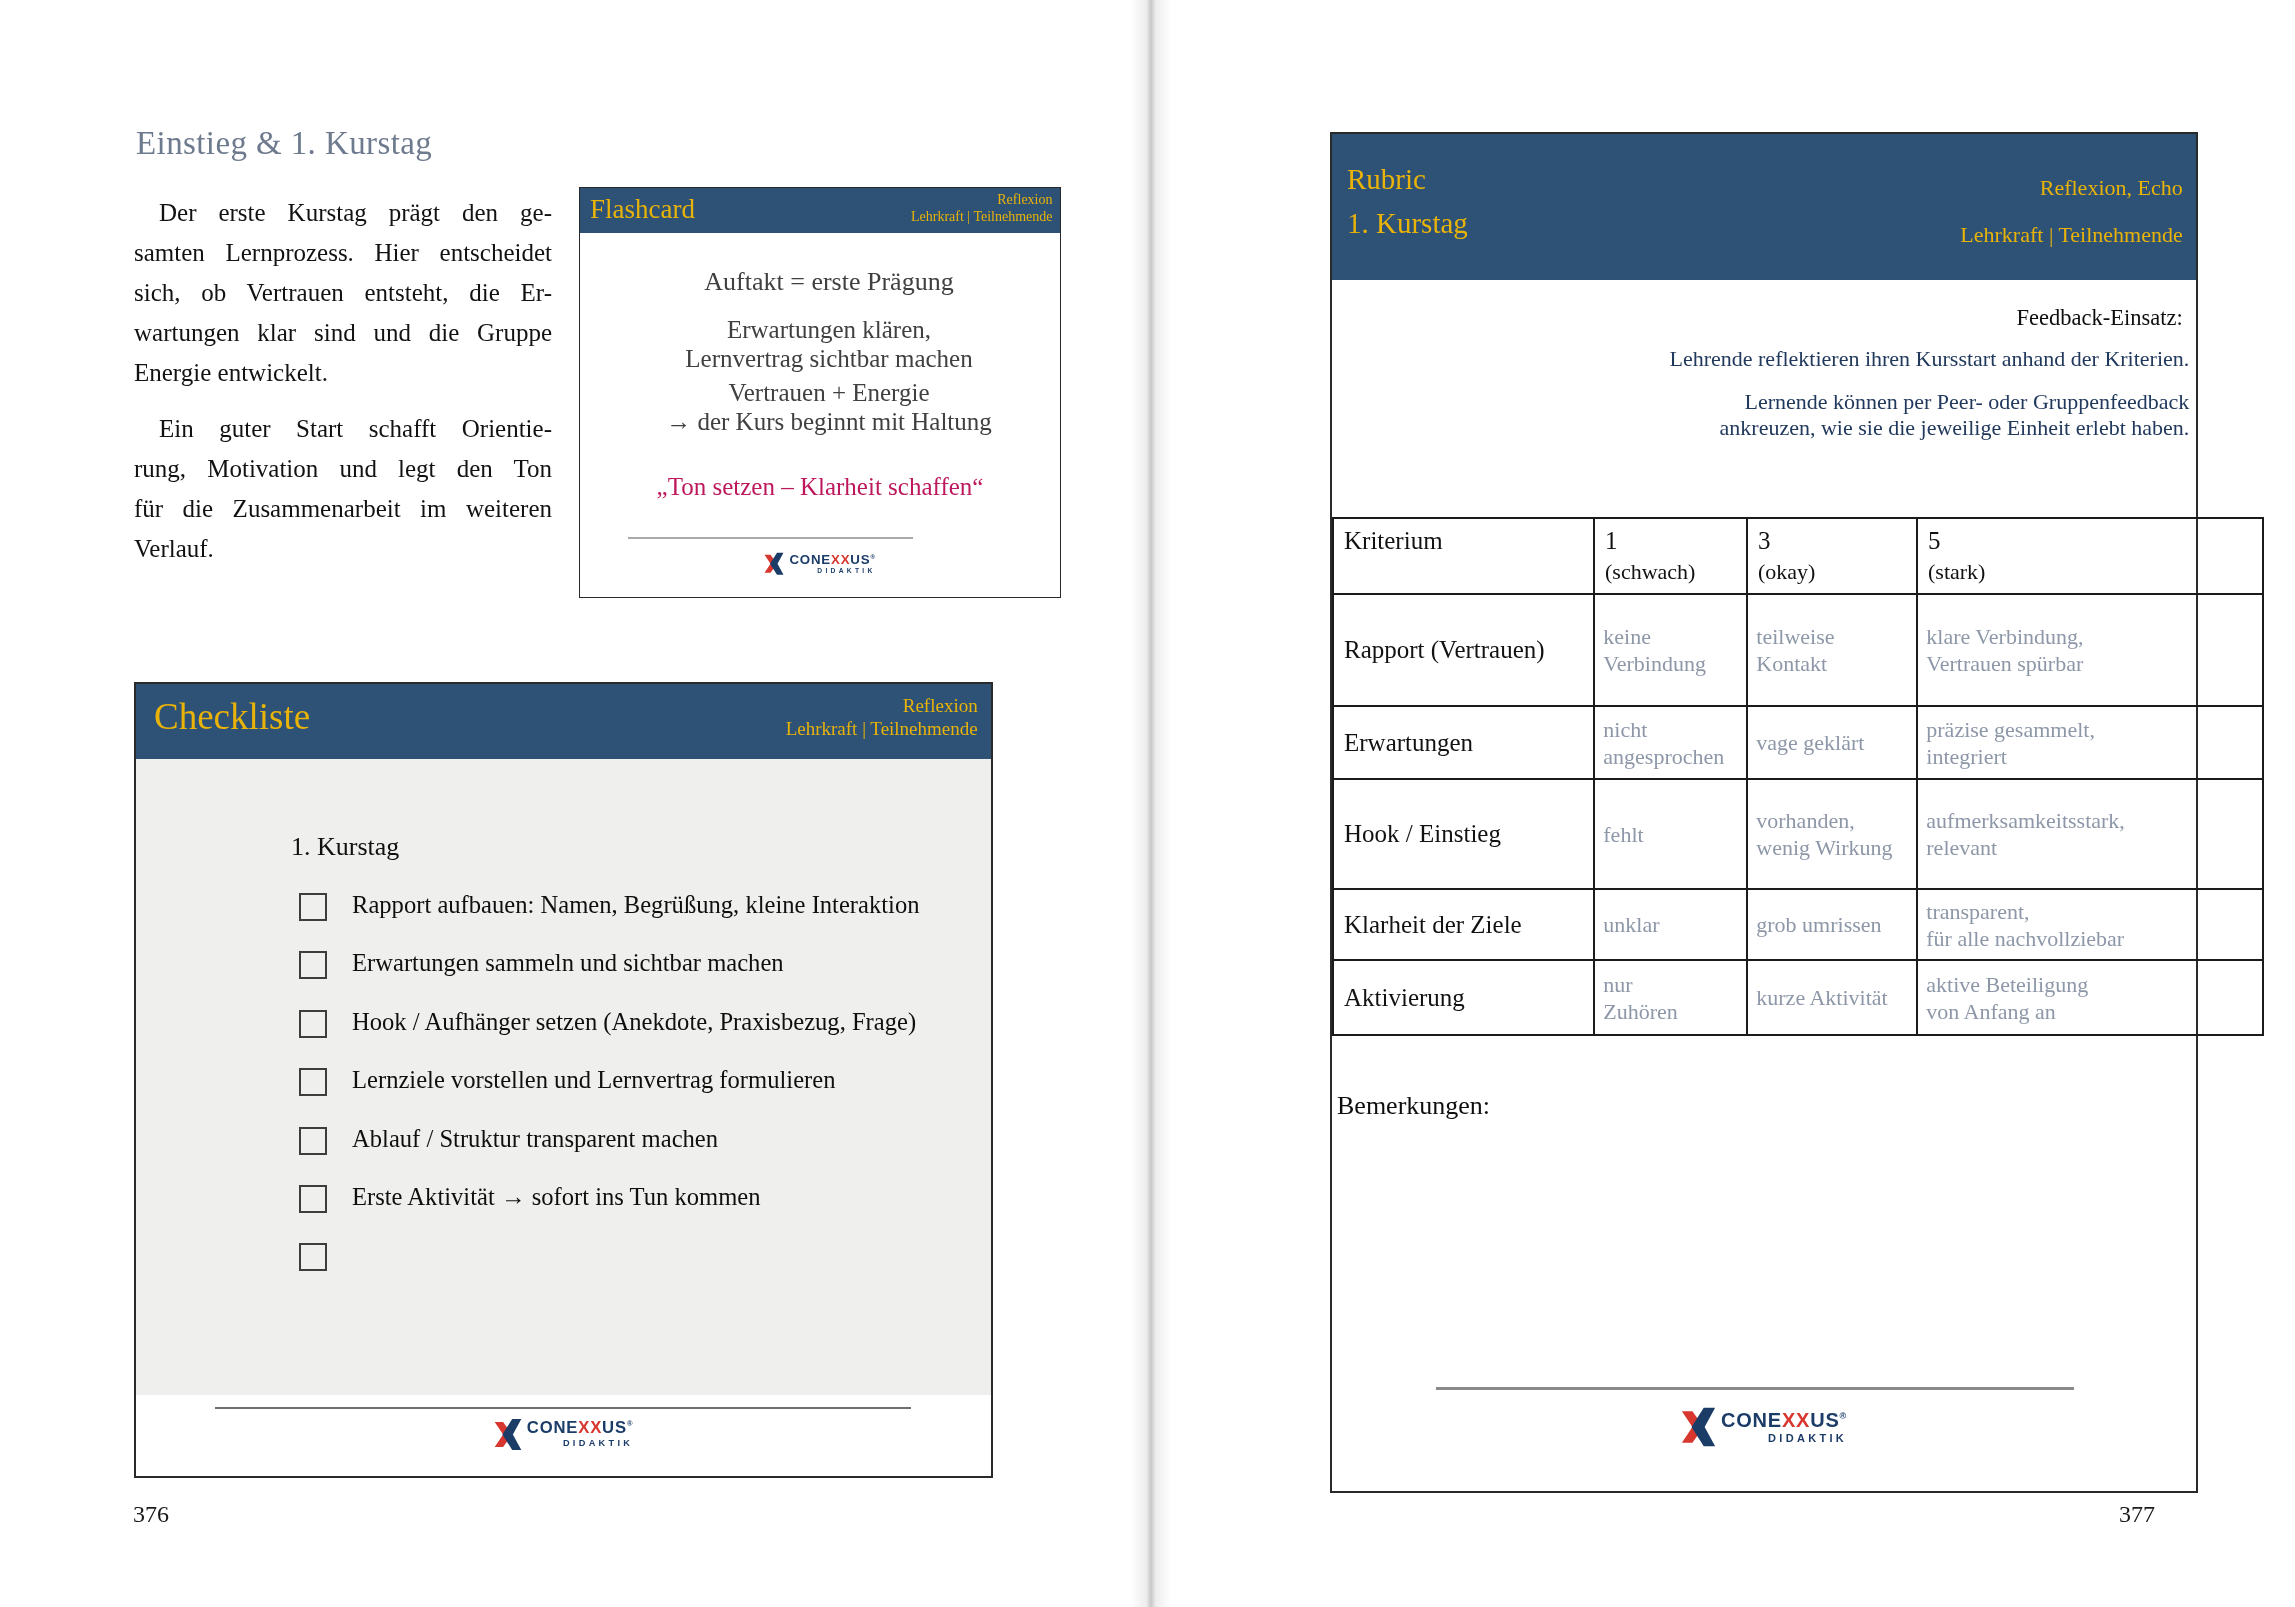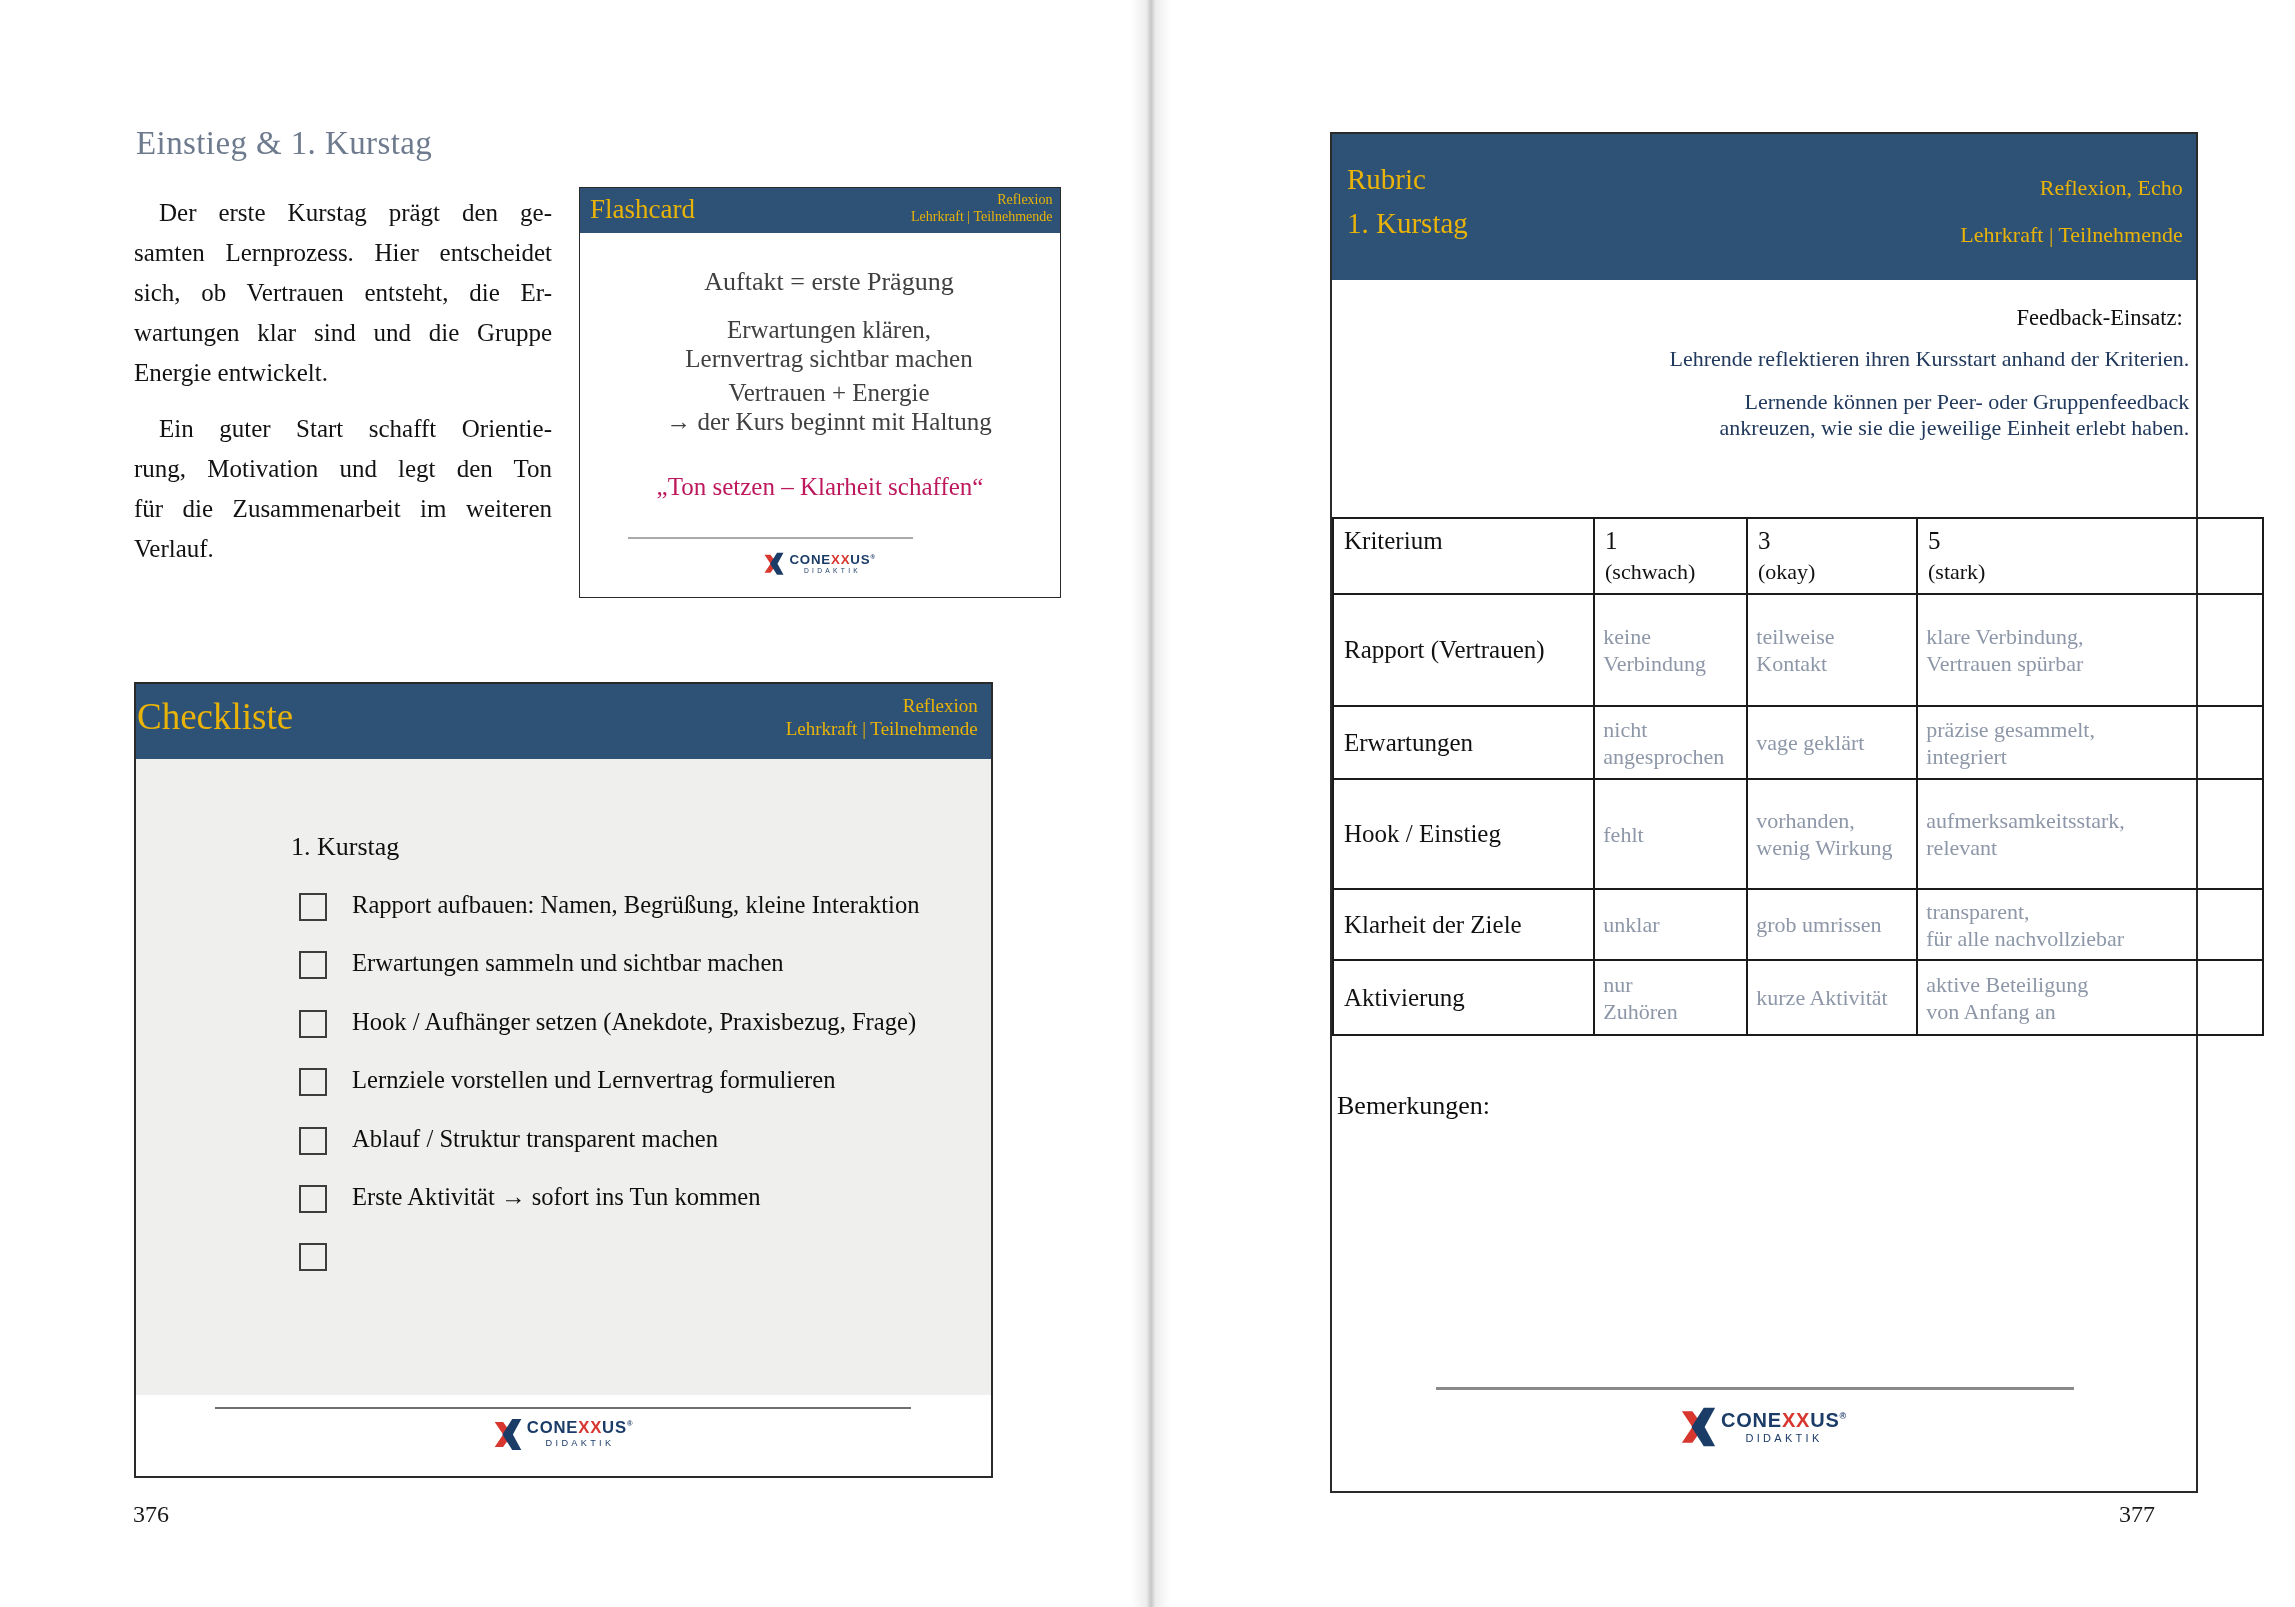--- a/index.html
+++ b/index.html
@@ -36,21 +36,21 @@
   .fc-p1{top:79px;font-size:26px;}
   .fc-p2{top:127px;}
   .fc-p3{top:190px;}
   .fc-quote{top:285px;left:0;width:100%;text-align:center;font-size:25px;color:#be185d;}
   .fc-divider{top:349px;left:48px;width:285px;height:1.7px;background:#aaaaaa;}
   #fc-logo{top:364px;left:0;width:100%;display:flex;justify-content:center;}
 
   
   #checklist{left:134px;top:682px;width:859px;height:796px;border-width:2.1px;}
   #checklist .card-header{height:75px;}
-  .cl-title{font-size:37px;padding:11px 0 0 1px;}
+  .cl-title{font-size:37px;padding:11px 0 0 18px;}
   #checklist .card-tags{font-size:19px;line-height:22.5px;padding:11px 13.3px 0 0;}
   .cl-body{position:absolute;left:0;right:0;top:75px;bottom:81px;background:#efefee;}
   .cl-sub{left:155px;top:73px;font-size:26px;color:#101010;}
   .cl-item{position:absolute;left:163px;display:flex;gap:25px;align-items:flex-start;}
   .checkbox{width:24px;height:24px;border:2.1px solid #3d3d3d;background:transparent;margin-top:2.5px;flex:none;}
   .cl-label{font-size:24.6px;color:#0f0f0f;line-height:30px;}
   .cl-footer{position:absolute;left:0;right:0;bottom:0;height:81px;background:#ffffff;}
   .cl-divider{top:11.7px;left:79px;width:696px;height:2.5px;background:#6f6f6f;}
   #cl-logo{top:22.5px;left:0;width:100%;display:flex;justify-content:center;}
 
@@ -87,21 +87,21 @@
   #pn-left{left:133px;top:1501px;}
   #pn-right{left:2119px;top:1501px;}
 
   
   .logo{display:flex;align-items:center;font-family:"Liberation Sans","DejaVu Sans",sans-serif;}
   .logo-words{display:flex;flex-direction:column;margin-left:5px;}
   .logo-brand{font-weight:bold;letter-spacing:0.8px;line-height:1;}
   .logo-brand .navy{color:#1c3c68;}
   .logo-brand .red{color:#d8372f;}
   .logo-reg{font-size:0.45em;vertical-align:super;color:#1c3c68;}
-  .logo-sub{color:#1c3c68;font-weight:normal;letter-spacing:3.3px;text-align:center;line-height:1;}
+  .logo-sub{color:#1c3c68;font-weight:bold;letter-spacing:3.3px;text-align:right;line-height:1;}
   .logo-sm .logo-brand{font-size:13.3px;}  .logo-sm .logo-sub{font-size:6.7px;margin-top:1.7px;}
   .logo-sm svg{width:20px;height:23.4px;}
   .logo-md .logo-brand{font-size:16.7px;}  .logo-md .logo-sub{font-size:9.2px;margin-top:2.5px;}
   .logo-md svg{width:28px;height:33px;}
   .logo-lg .logo-brand{font-size:20px;}  .logo-lg .logo-sub{font-size:11px;margin-top:3.3px;}
   .logo-lg svg{width:35px;height:42px;}
 </style>
 </head>
 <body>
 

